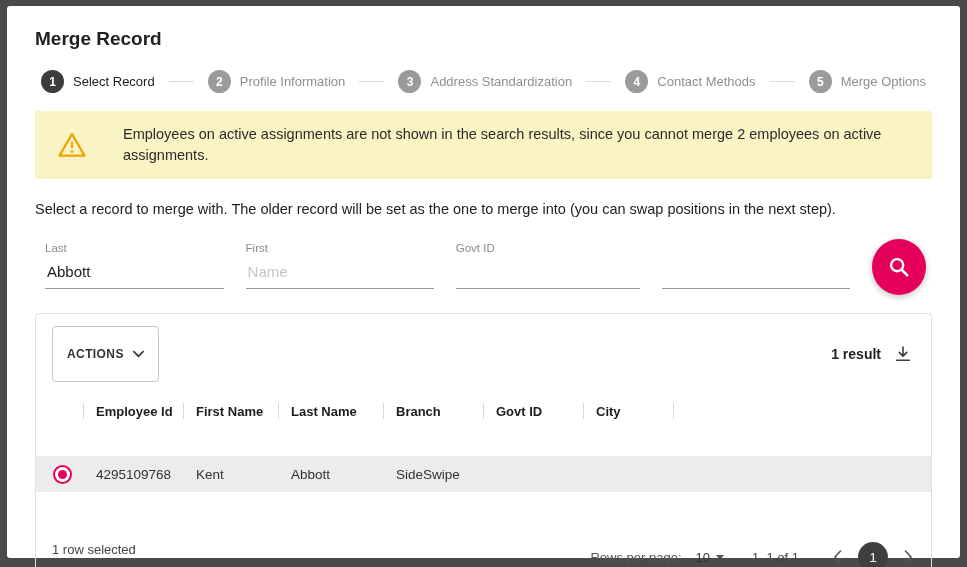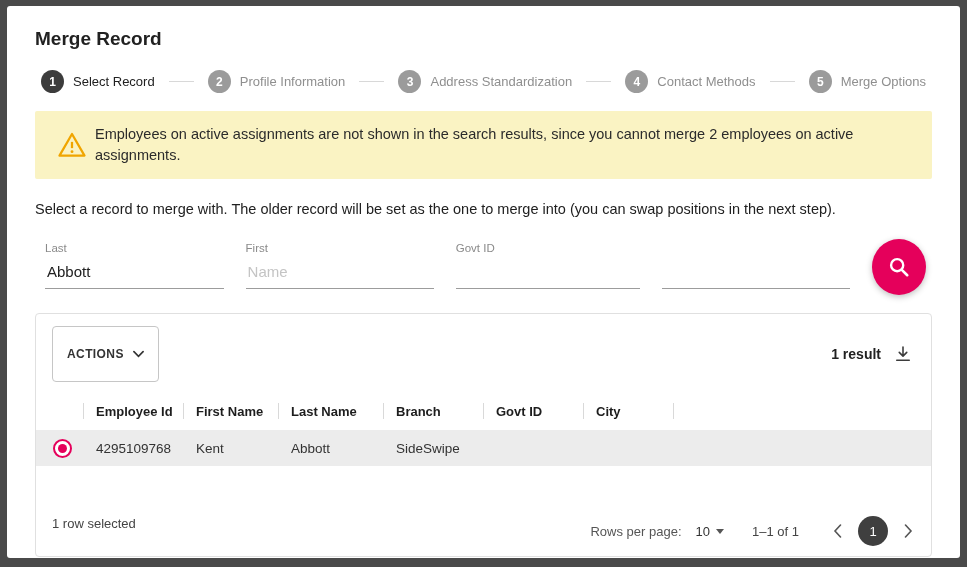--- a/index.html
+++ b/index.html
@@ -26,21 +26,21 @@
     color:#fff; font-size:12px; font-weight:700; background:#9b9b9b; flex:none;
   }
   .step.active .step-circle { background:#3c3c3c; }
   .step-label { font-size:13px; color:#8f8f8f; }
   .step.active .step-label { color:#212121; }
   .connector { flex:1; height:1px; background:#d8d8d8; margin:0 14px; min-width:18px; }
 
   
   .warning {
     margin-top:18px; background:#faf3c3; border-radius:2px;
-    padding:13px 22px; display:flex; align-items:center; gap:8px;
+    padding:13px 22px; display:flex; align-items:center; gap:36px;
   }
   .warning-text { font-size:14.5px; color:#2b2b2b; line-height:1.45; max-width:830px; }
 
   .instruction { margin-top:22px; font-size:14.5px; color:#212121; }
 
   
   .form-row { margin-top:22px; display:flex; align-items:flex-end; padding:0 6px 0 10px; }
   .field { display:flex; flex-direction:column; margin-right:22px; }
   .field label { font-size:11.5px; color:#8a8a8a; margin-bottom:7px; }
   .field input {
@@ -78,21 +78,21 @@
   }
   .grid-header { height:38px; }
   .th {
     position:relative; font-size:13px; font-weight:700; color:#1d1d1d;
     padding-left:12px; height:100%; display:flex; align-items:center; cursor:pointer;
   }
   .th::after {
     content:""; position:absolute; right:0; top:50%; transform:translateY(-50%);
     width:1px; height:16px; background:#d9d9d9;
   }
-  .grid-row { height:36px; background:#ececec; cursor:pointer; }
+  .grid-row { height:36px; background:#ececec; cursor:pointer;margin-top:26px; }
   .td { font-size:13.5px; color:#333; padding-left:12px; }
   .td-radio { display:flex; justify-content:center; padding-left:4px; }
   .radio-outer {
     width:19px; height:19px; border-radius:50%; border:2px solid #e5005b;
     display:flex; align-items:center; justify-content:center; background:#fff; cursor:pointer;
   }
   .radio-inner { width:9px; height:9px; border-radius:50%; background:#e5005b; }
 
   .table-footer {
     display:flex; align-items:flex-start; justify-content:space-between;

